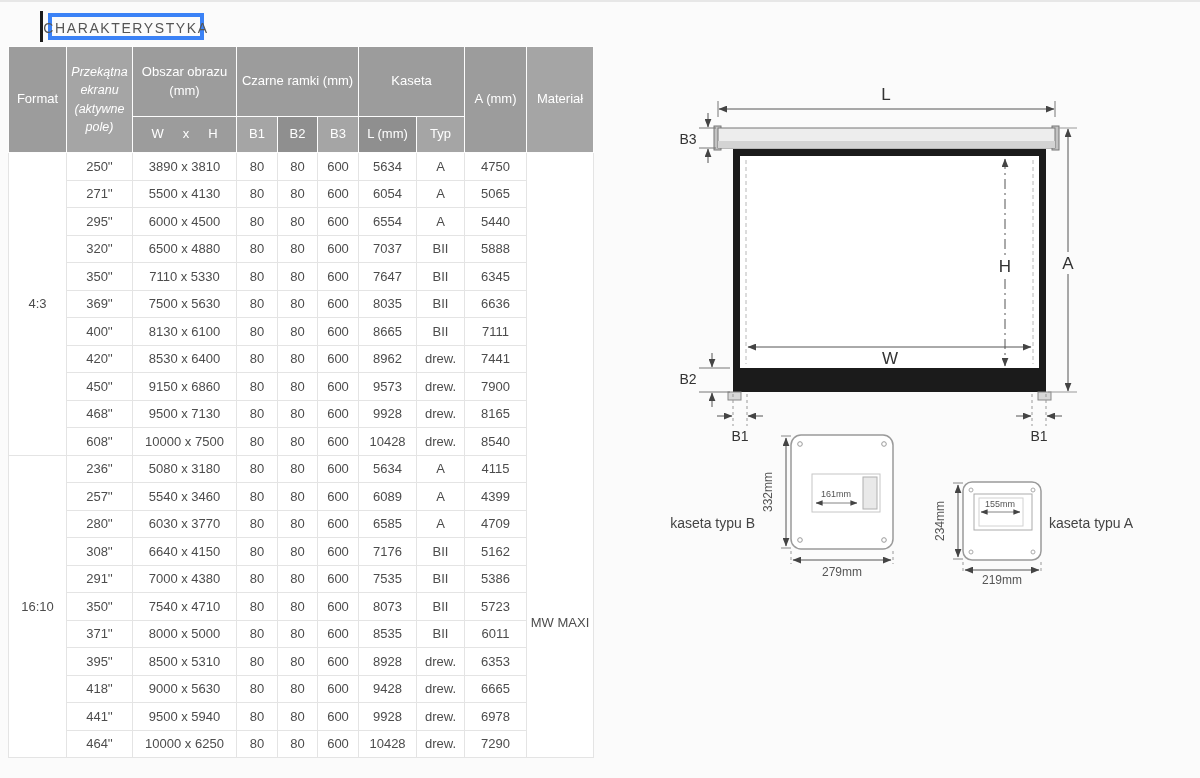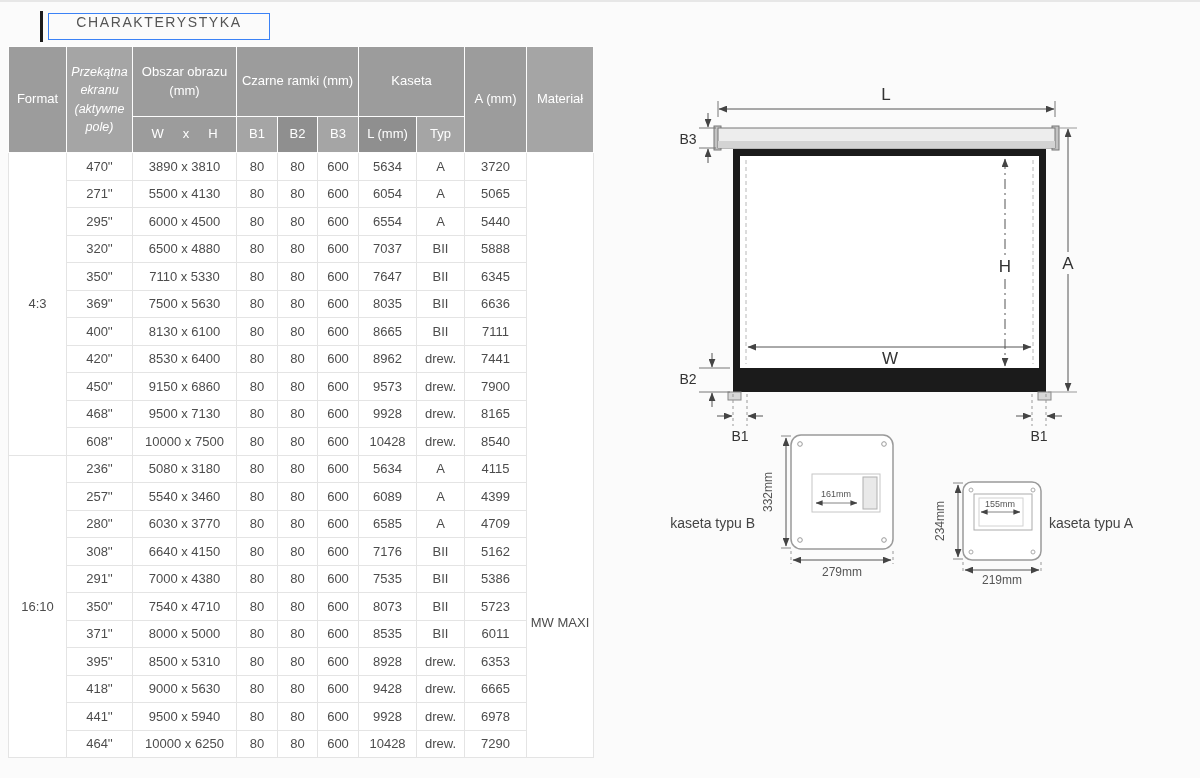--- a/index.html
+++ b/index.html
@@ -6,22 +6,22 @@
   html,body { background:#fbfbfb; }
   body { font-family:"Liberation Sans","DejaVu Sans",sans-serif; }
   .page {
     position:relative; width:1200px; height:778px;
     background:#fbfbfb; border-top:2px solid #e7e7e7; overflow:hidden;
   }
 
   
   .title-accent { position:absolute; left:40px; top:9px; width:3px; height:31px; background:#1b1b1b; }
   .title-box {
-    position:absolute; left:48px; top:11px; width:222px; height:27px;
-    border:1px solid #3b82f6; display:flex; align-items:flex-start; justify-content:center;
+    position:absolute; left:48px; top:11px; width:156px; height:27px;
+    border:4px solid #3b82f6; display:flex; align-items:flex-end; justify-content:center;
     font-size:14px; letter-spacing:1.6px; color:#555; background:#fbfbfb; cursor:pointer;
   }
 
   
   .spec-table {
     position:absolute; left:8px; top:44px; width:585px;
     border-collapse:collapse; table-layout:fixed; background:#fff;
   }
   .spec-table th {
     background:#9c9c9c; color:#fff; font-weight:400; font-size:13px;
@@ -92,28 +92,28 @@
         <th class="shade-l">B1</th>
         <th class="shade-d">B2</th>
         <th class="shade-l">B3</th>
         <th class="shade-d">L (mm)</th>
         <th class="shade-l">Typ</th>
       </tr>
     </thead>
     <tbody>
         <tr>
           <td rowspan="11">4:3</td>
-          <td>470''</td>
+          <td>250''</td>
           <td>3890 x 3810</td>
           <td>80</td>
           <td>80</td>
           <td>600</td>
           <td>5634</td>
           <td>A</td>
-          <td>3720</td>
+          <td>4750</td>
           <td rowspan="22" class="material-cell">MW MAXI</td>
         </tr>
         <tr>
           <td>271''</td>
           <td>5500 x 4130</td>
           <td>80</td>
           <td>80</td>
           <td>600</td>
           <td>6054</td>
           <td>A</td>

